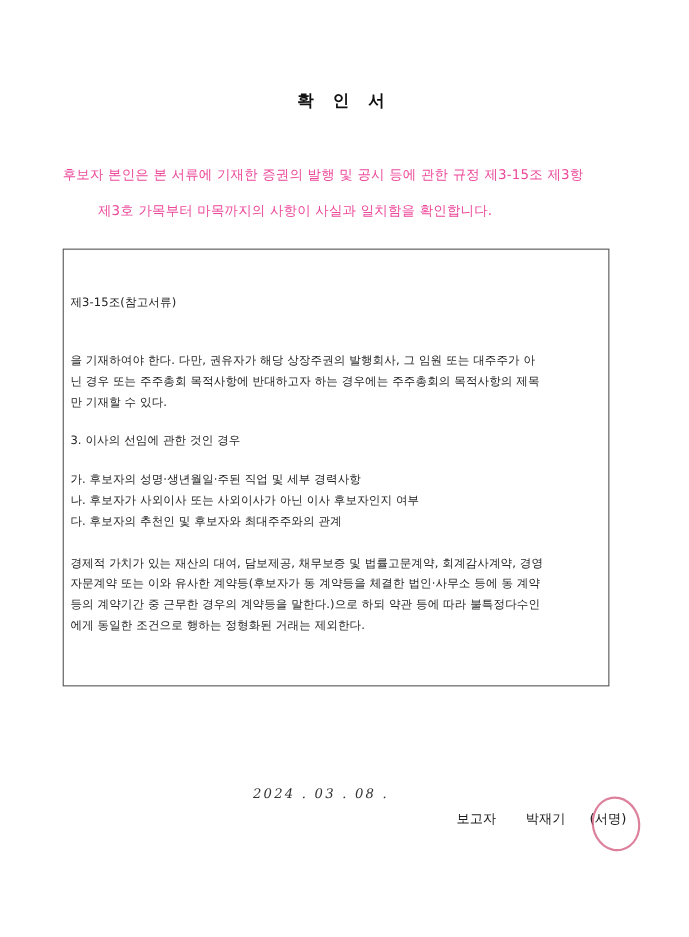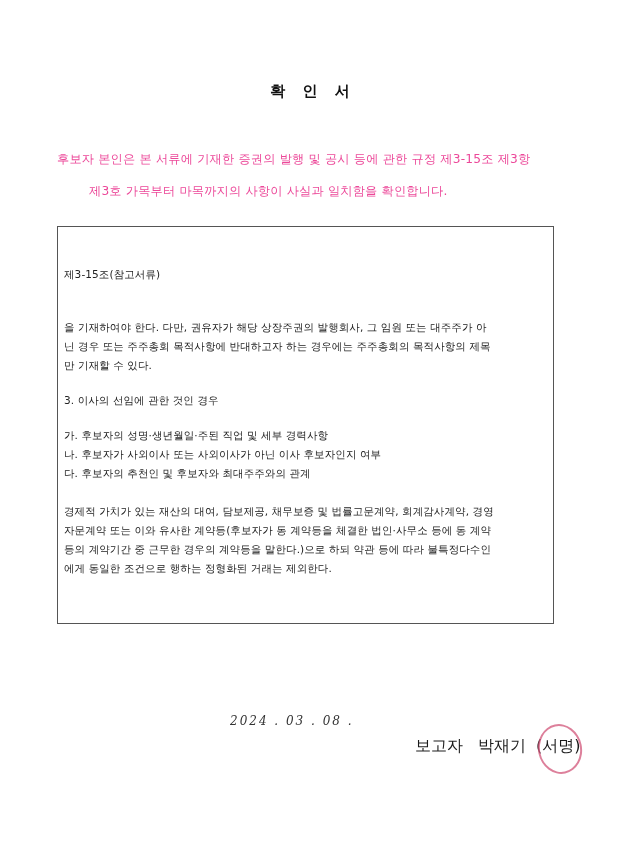--- a/index.html
+++ b/index.html
@@ -21,21 +21,21 @@
     border: 1.5px solid #555; box-sizing: border-box;
   }
   .box-line {
     position: absolute; left: 6px; font-size: 10.5px; white-space: nowrap; color: #222; letter-spacing: 0.1px;
   }
   .date {
     position: absolute; left: 230px; top: 670px; font-family: "DejaVu Serif", serif; font-style: italic;
     font-size: 12px; color: #333; letter-spacing: 2px; white-space: pre; margin-top: 44px;
   }
   .signer {
-    position: absolute; top: 736px; font-size: 16px; color: #1a1a1a; white-space: nowrap;
+    position: absolute; top: 736px; font-size: 12px; color: #1a1a1a; white-space: nowrap;
   }
   .signer-role { left: 415px; }
   .signer-name { left: 478px; }
   .signer-sign { left: 536px; }
   .seal {
     position: absolute; left: 538px; top: 724px; width: 40px; height: 46px;
     border: 2px solid #d2557a; border-radius: 50%; opacity: 0.75; transform: rotate(-12deg);
   }
 </style>
 </head>

